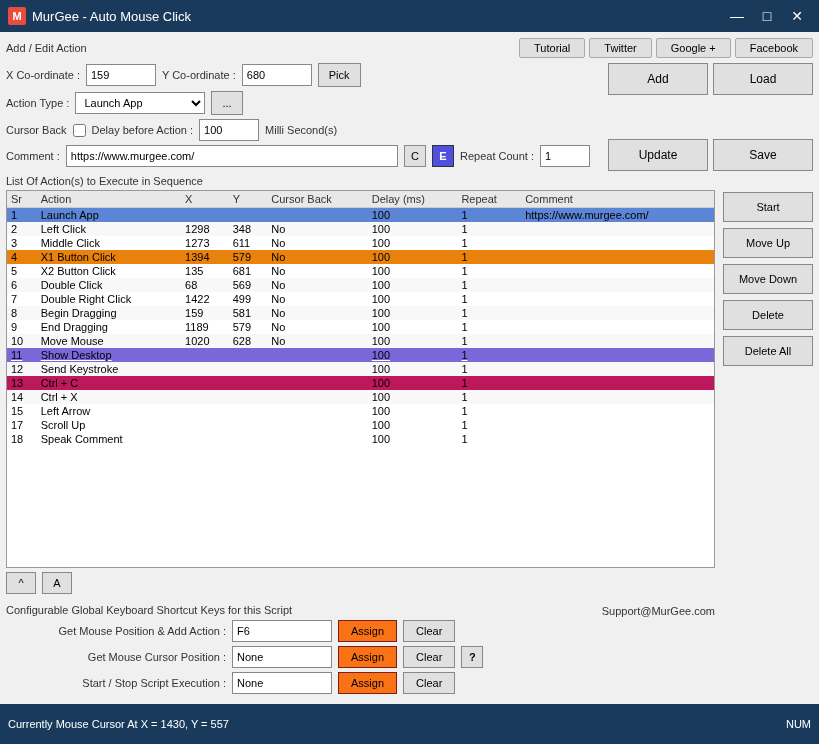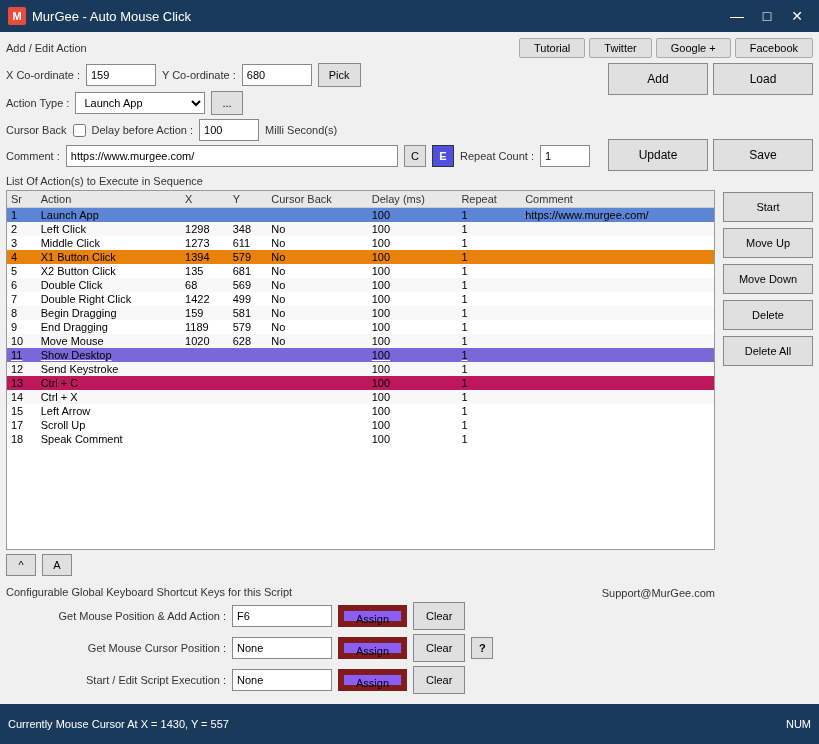--- a/index.html
+++ b/index.html
@@ -221,33 +221,33 @@
     .shortcut-input {
       width: 100px;
       border: 1px solid #888;
       padding: 2px 4px;
       background: white;
       font-size: 11px;
       height: 22px;
     }
     .assign-btn {
       padding: 2px 12px;
-      background: #8b5cf6;
-      border: 6px solid #7f1d1d;
+      background: #f97316;
+      border: 1px solid #7f1d1d;
       cursor: pointer;
       font-size: 11px;
       height: 22px;
     }
     .clear-btn {
       padding: 2px 12px;
       background: #e0e0e0;
       border: 1px solid #888;
       cursor: pointer;
       font-size: 11px;
-      height: 28px;
+      height: 22px;
     }
     .status-bar {
       background: #1a3a5c;
       color: white;
       display: flex;
       align-items: center;
       padding: 2px 8px;
       height: 40px;
       font-size: 11px;
       margin-top: auto;
@@ -574,21 +574,21 @@
                 <button class="clear-btn">Clear</button>
               </div>
               <div class="shortcut-row">
                 <span class="shortcut-label">Get Mouse Cursor Position :</span>
                 <input class="shortcut-input" value="None" style="">
                 <button class="assign-btn">Assign</button>
                 <button class="clear-btn">Clear</button>
                 <button class="help-btn">?</button>
               </div>
               <div class="shortcut-row">
-                <span class="shortcut-label">Start / Edit Script Execution :</span>
+                <span class="shortcut-label">Start / Stop Script Execution :</span>
                 <input class="shortcut-input" value="None" style="">
                 <button class="assign-btn">Assign</button>
                 <button class="clear-btn">Clear</button>
               </div>
             </div>
         </div>
       </div>
 
       <div class="right-side-btns">
         <button class="right-side-btn">Start</button>

